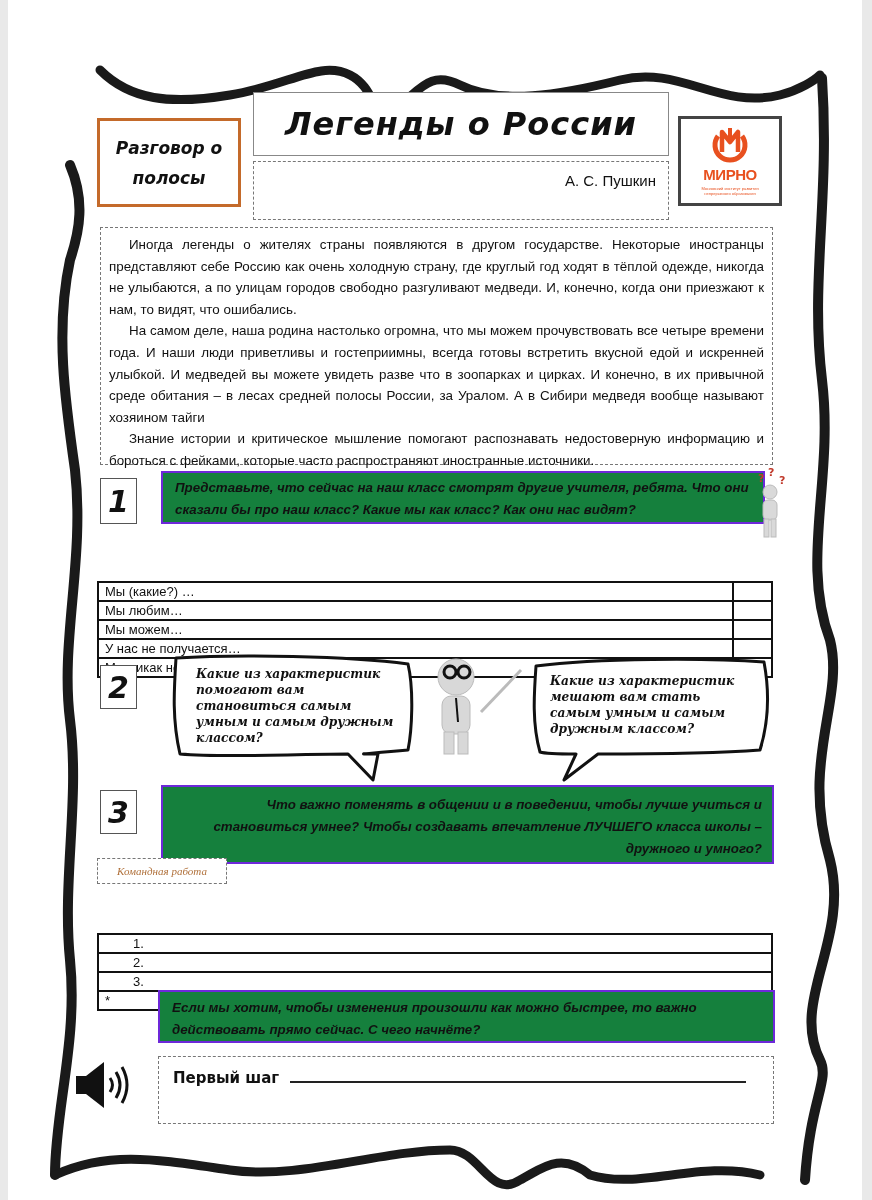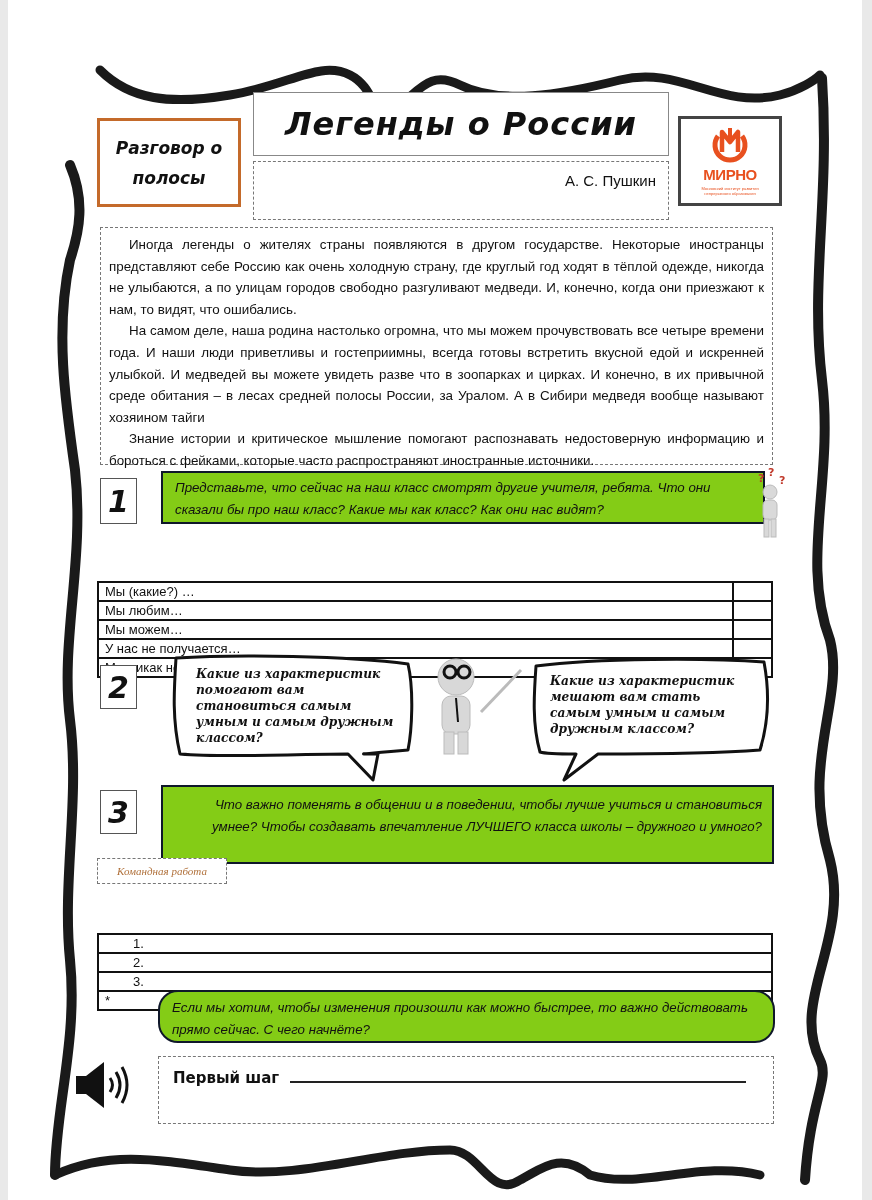--- a/index.html
+++ b/index.html
@@ -54,22 +54,22 @@
   }
   .text-box p { margin: 0; text-indent: 20px; }
 
   .num-box {
     background: #fff; border: 1px solid #555;
     display: flex; align-items: center; justify-content: center;
     font-family: "DejaVu Sans", sans-serif; font-weight: bold; font-style: italic;
     font-size: 30px;
   }
   .orange-box {
-    border: 2px solid #0f172a; background: #84cc16;
-    font-style: italic; font-weight: normal; font-size: 13.3px; line-height: 22px;
+    border: 2px solid #6d28d9; background: #15803d;
+    font-style: italic; font-weight: bold; font-size: 13.3px; line-height: 22px;
     padding: 8px 10px 0 12px;
   }
 
   table.grid { border-collapse: collapse; position: absolute; background:#fff;margin-top:40px; }
   table.grid td { border: 2px solid #111; font-size: 13px; padding: 0 6px; height: 17px; }
 
   .bubble-text {
     font-family: "DejaVu Serif", serif; font-style: italic; font-weight: bold;
     font-size: 12.2px; line-height: 16px;
   }
@@ -221,21 +221,21 @@
   </tr>
   <tr>
     <td style="padding-left:34px;"><span>3.</span></td>
   </tr>
   <tr>
     <td style="padding-left:6px;"><span>*</span></td>
   </tr>
 </tbody>
   </table>
 
-<div class="abs orange-box" style="left:158px; top:990px; width:617px; height:53px; padding-top:5px;border-radius:20px;">
+<div class="abs orange-box" style="left:158px; top:990px; width:617px; height:53px; padding-top:5px;">
   <span>Если мы хотим, чтобы изменения произошли как можно быстрее, то важно действовать прямо сейчас. С чего начнёте?</span>
 </div>
 
 <svg class="abs" style="left:74px; top:1060px;" width="60" height="50" viewBox="0 0 60 50">
   <rect x="2" y="16" width="10" height="18" fill="#111"></rect>
   <polygon points="12,16 30,2 30,48 12,34" fill="#111"></polygon>
   <path d="M36 18 Q 41 25 36 32" fill="none" stroke="#111" stroke-width="3"></path>
   <path d="M42 12 Q 50 25 42 38" fill="none" stroke="#111" stroke-width="3"></path>
   <path d="M48 7 Q 58 25 48 43" fill="none" stroke="#111" stroke-width="3"></path>
 </svg>

